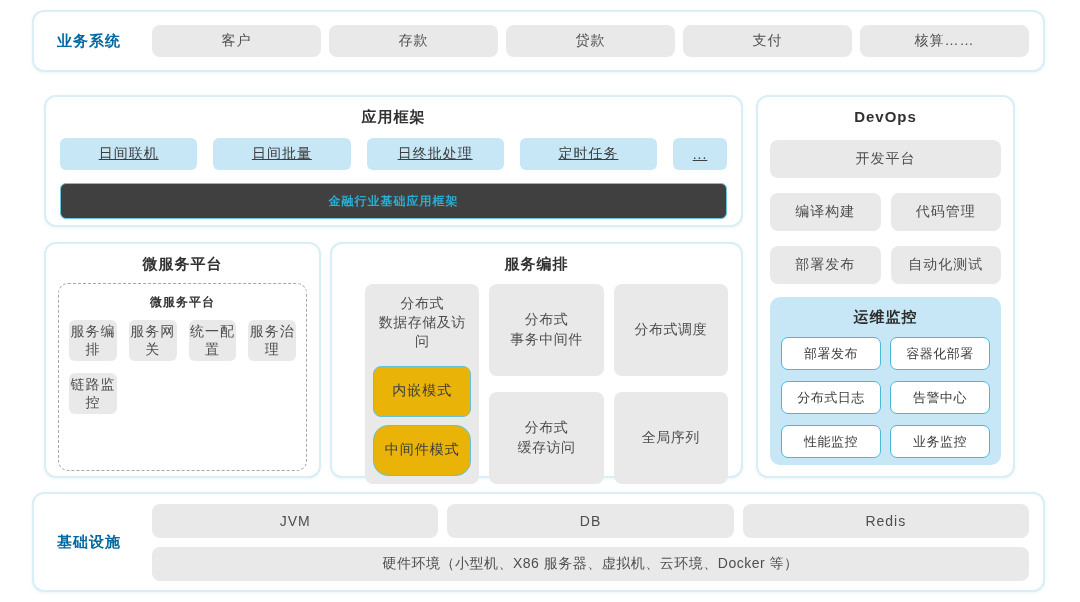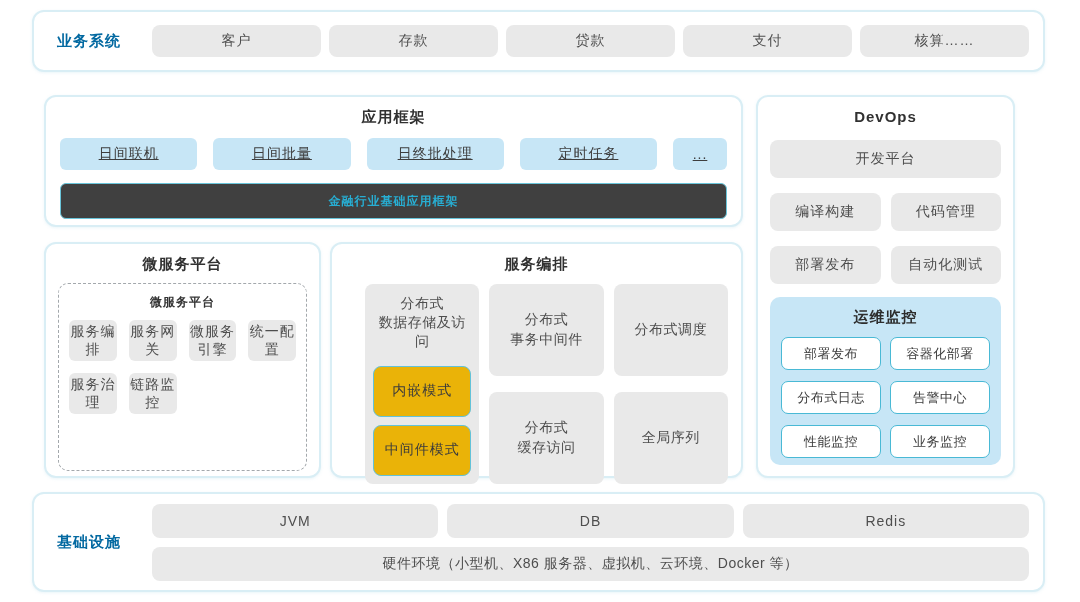--- a/index.html
+++ b/index.html
@@ -70,21 +70,21 @@
   .storage { background:#e9e9e9; border-radius:8px; padding:10px 8px 8px; display:flex; flex-direction:column; box-sizing:border-box; }
   .cell-label {
     white-space:pre-line; text-align:center; font-size:14px; color:#4e4e4e;
     line-height:1.35; letter-spacing:0.5px;
   }
   .mode-box {
     background:#eab308; border:1px solid #63c2d9; border-radius:8px; height:49px; flex:none;
     display:flex; align-items:center; justify-content:center; font-size:14px; color:#3c3c3c; letter-spacing:1px;
   }
   .mode-box.first { margin-top:15px; }
-  .mode-box + .mode-box { margin-top:8px; }
+  .mode-box + .mode-box { margin-top:8px;border-radius:15px; }
   .dist-col { display:flex; flex-direction:column; gap:16px; }
   .dist-col .cell {
     flex:1; background:#e9e9e9; border-radius:8px;
     display:flex; align-items:center; justify-content:center;
     white-space:pre-line; text-align:center; font-size:14px; color:#4e4e4e; line-height:1.4; letter-spacing:0.5px;
   }
 
   
   .infra { left:32px; top:492px; width:1013px; height:100px; display:flex; align-items:center; padding:0 14px 0 0; }
   .infra-right { flex:1; margin-left:8px; display:flex; flex-direction:column; gap:9px; }
@@ -143,21 +143,20 @@
     </div>
   </section>
 
   <section class="panel micro">
     <div class="panel-title">微服务平台</div>
     <div class="dashed">
       <div class="inner-title">微服务平台</div>
       <div class="micro-grid">
         <div class="btn gray">服务编排</div>
         <div class="btn gray">服务网关</div>
-        <div class="btn gray">微服务引擎</div>
         <div class="btn gray">统一配置</div>
         <div class="btn gray">服务治理</div>
         <div class="btn gray">链路监控</div>
       </div>
     </div>
   </section>
 
   <section class="panel dist">
     <div class="panel-title">服务编排</div>
     <div class="dist-grid">

